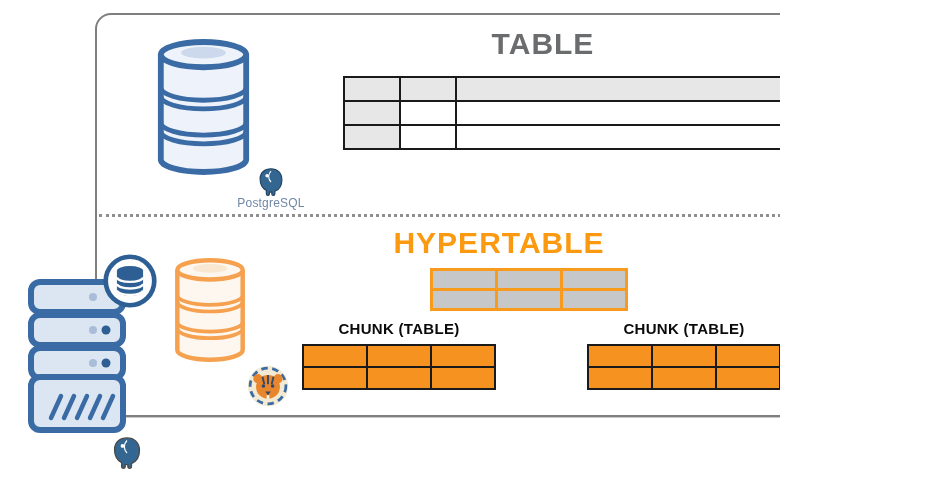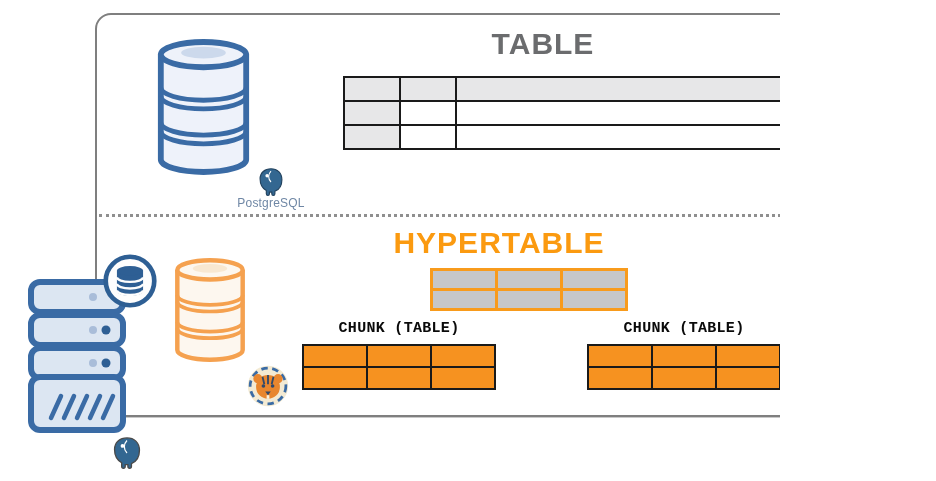--- a/index.html
+++ b/index.html
@@ -6,21 +6,21 @@
   body{font-family:"Liberation Sans", sans-serif;}
   .canvas{position:relative;width:780px;height:481px;background:#ffffff;overflow:hidden;}
   .outer-box{position:absolute;left:95px;top:13px;width:802px;height:400px;
              border:2px solid #7f7f7f;border-radius:16px;background:#ffffff;
              box-shadow:1px 1px 0 #c9c9c9;}
   .divider{position:absolute;left:99px;top:214px;width:796px;height:0;
            border-top:3px dotted #8f8f8f;}
   .section-title{position:absolute;transform:translateX(-50%);font-weight:bold;
                  font-size:30px;letter-spacing:1px;white-space:nowrap;}
   .chunk-label{position:absolute;transform:translateX(-50%);font-weight:bold;
-               font-size:15px;color:#0a0a0a;letter-spacing:0.3px;white-space:nowrap;font-family:Liberation Mono, monospace;}
+               font-size:15px;color:#0a0a0a;letter-spacing:0.3px;white-space:nowrap;}
   .grid{position:absolute;}
   .icon-abs{position:absolute;}
   .pg-logo{position:absolute;display:flex;flex-direction:column;align-items:center;}
   .pg-logo-label{font-size:12px;color:#6f87a5;margin-top:0px;letter-spacing:0.2px;}
 </style>
 </head>
 <body>
 
 <div class="canvas">
 

